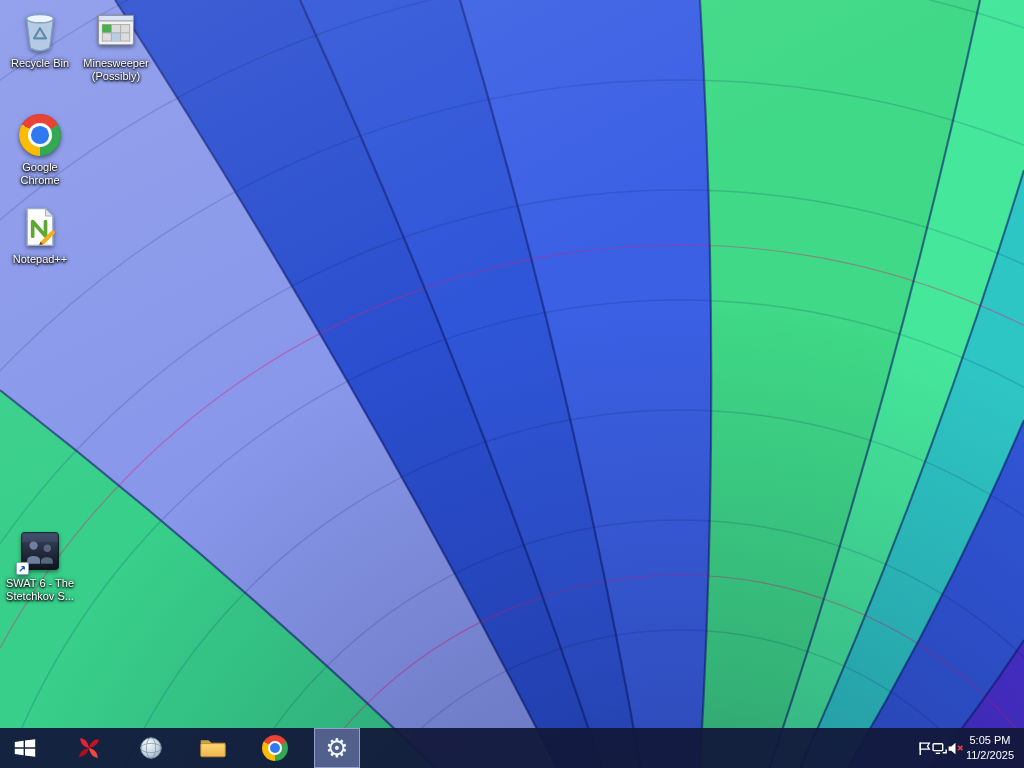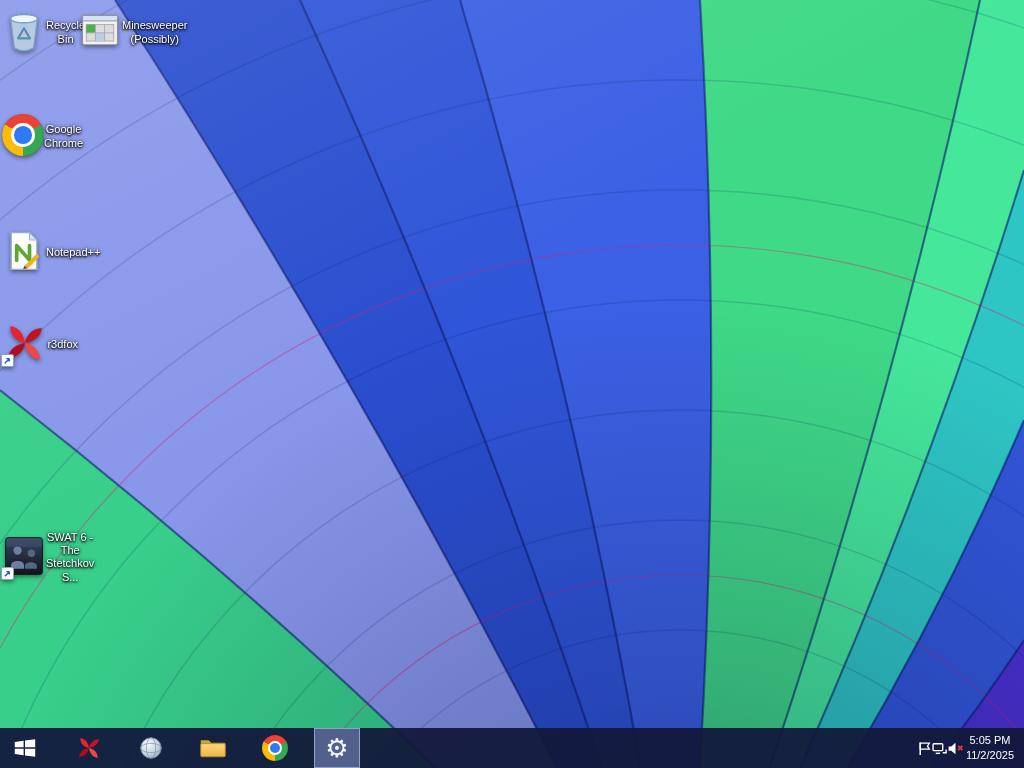--- a/index.html
+++ b/index.html
@@ -7,21 +7,21 @@
     width:1024px;height:768px;overflow:hidden;
     font-family:"Liberation Sans", sans-serif;
     background:#2e52d4;
   }
   .screen{position:relative;width:1024px;height:768px;overflow:hidden;}
   .wallpaper{position:absolute;left:0;top:0;width:1024px;height:768px;display:block;}
 
   
   .dicon{
     position:absolute;width:76px;
-    display:flex;flex-direction:row;align-items:center;
+    display:flex;flex-direction:column;align-items:center;
     cursor:default;
   }
   .dicon .img{
     position:relative;width:46px;height:46px;
     display:flex;align-items:center;justify-content:center;
     filter:drop-shadow(0 2px 2px rgba(0,0,0,0.45));
   }
   .dicon .lbl{
     margin-top:3px;max-width:76px;
     font-size:11px;line-height:1.2;color:#ffffff;text-align:center;
@@ -175,49 +175,33 @@
         <rect x="5" y="7" width="38" height="6" fill="#d7e3f4" stroke="#8f8f8f"></rect>
         <rect x="9" y="17" width="30" height="18" fill="#dcdcdc" stroke="#aaaaaa"></rect>
         <rect x="9" y="17" width="10" height="9" fill="#4caf50"></rect>
         <rect x="19" y="26" width="10" height="9" fill="#b9cde6"></rect>
         <path d="M19,17 v18 M29,17 v18 M9,26 h30" stroke="#aaaaaa" fill="none"></path>
       </svg>
     </div>
     <div class="lbl">Minesweeper (Possibly)</div>
   </div>
 
-  <div class="dicon" style="left:2px;top:228px">
+  <div class="dicon" style="left:2px;top:204px">
     <div class="img">
       <svg width="44" height="44" viewBox="0 0 48 48">
         <path d="M10,4 h20 l8,8 v32 h-28 z" fill="#fdfdfd" stroke="#9bb0c4" stroke-width="1.5"></path>
         <path d="M30,4 v8 h8 z" fill="#d8e4ee" stroke="#9bb0c4"></path>
         <path d="M16,34 V18 L30,34 V18" stroke="#5ea832" stroke-width="4" fill="none" stroke-linecap="round" stroke-linejoin="round"></path>
         <path d="M27,41 L38,30" stroke="#f2b01e" stroke-width="4.5" stroke-linecap="round"></path>
         <path d="M23,44 l4.5,-1.2 -3,-3 z" fill="#7a4a22"></path>
       </svg>
     </div>
     <div class="lbl">Notepad++</div>
   </div>
 
-  <div class="dicon" style="left:2px;top:320px">
-    <div class="img">
-      <svg width="44" height="44" viewBox="0 0 48 48">
-        <path d="M24,24 C14,22.5 7.5,14 8,5.5 C17,7 22.5,14 24,24 Z" fill="#e8232f"></path>
-        <path d="M24,24 C14,22.5 7.5,14 8,5.5 C17,7 22.5,14 24,24 Z" fill="#c11322" transform="rotate(90 24 24)"></path>
-        <path d="M24,24 C14,22.5 7.5,14 8,5.5 C17,7 22.5,14 24,24 Z" fill="#ef4646" transform="rotate(180 24 24)"></path>
-        <path d="M24,24 C14,22.5 7.5,14 8,5.5 C17,7 22.5,14 24,24 Z" fill="#b00d1a" transform="rotate(270 24 24)"></path>
-      </svg>
-      <span class="scut">
-        <svg width="9" height="9" viewBox="0 0 10 10">
-          <path d="M2,8 L7,3 M7,3 H3.8 M7,3 V6.2" stroke="#1757c8" stroke-width="1.4" fill="none"></path>
-        </svg>
-      </span>
-    </div>
-    <div class="lbl">r3dfox</div>
-  </div>
 
 
   <div class="dicon" style="left:2px;top:528px">
     <div class="img">
       <svg width="44" height="44" viewBox="0 0 48 48">
         <rect x="4" y="4" width="40" height="40" rx="2.5" fill="url(#swg)" stroke="#060a12"></rect>
         <circle cx="17" cy="18" r="4.5" fill="#6d7f9c"></circle>
         <path d="M10,38 v-4 c0,-6 14,-6 14,0 v4 z" fill="#6d7f9c"></path>
         <circle cx="32" cy="21" r="4" fill="#55667f"></circle>
         <path d="M25,38 v-3 c0,-5.5 13,-5.5 13,0 v3 z" fill="#55667f"></path>

